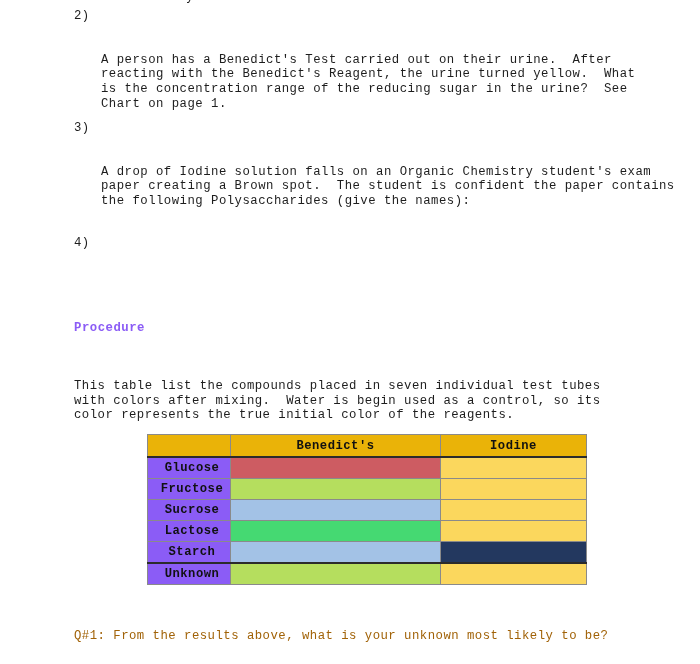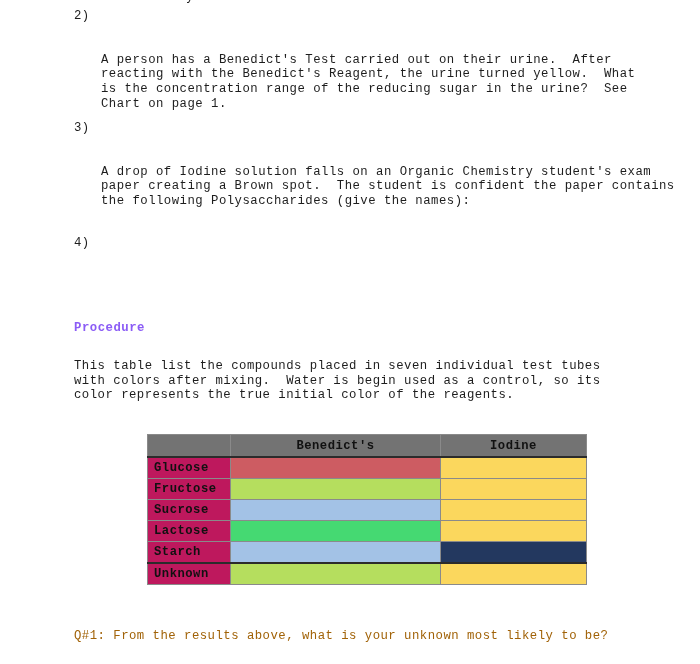--- a/index.html
+++ b/index.html
@@ -69,21 +69,21 @@
     font-weight: bold;
     color: #8b5cf6;
     white-space: pre;
   }
   .h-procedure { top: 321px; }
   .h-tests { top: 350px; }
 
   .intro {
     position: absolute;
     left: 74px;
-    top: 359px;
+    top: 379px;
     width: 600px;
     font-size: 12.3px;
     line-height: 14.6px;
     letter-spacing: 0.48px;
     white-space: pre;
     color: #1d1d1d;
   }
 
   
   .table-wrap {
@@ -108,37 +108,37 @@
     margin: 0;
   }
 
   table.results thead th {
     height: 21px;
     font-size: 12.2px;
     letter-spacing: 0.5px;
     font-weight: bold;
     text-align: center;
     color: #111111;
-    background: #737373;
+    background: #eab308;
     border-bottom: 2px solid #2b2b2b;
     white-space: pre;
   }
   table.results thead th.corner {
     border-bottom: 2px solid #2b2b2b;
   }
 
   table.results tbody td.row-label {
     height: 20px;
     font-size: 12.2px;
     letter-spacing: 0.5px;
     font-weight: bold;
-    text-align: left;
+    text-align: center;
     padding-left: 6px;
     color: #111111;
-    background: #be185d;
+    background: #8b5cf6;
     white-space: pre;
   }
   table.results tbody td.swatch {
     height: 20px;
   }
 
   
   table.results tbody tr.sep-above > td {
     border-top: 2px solid #2b2b2b;
   }

